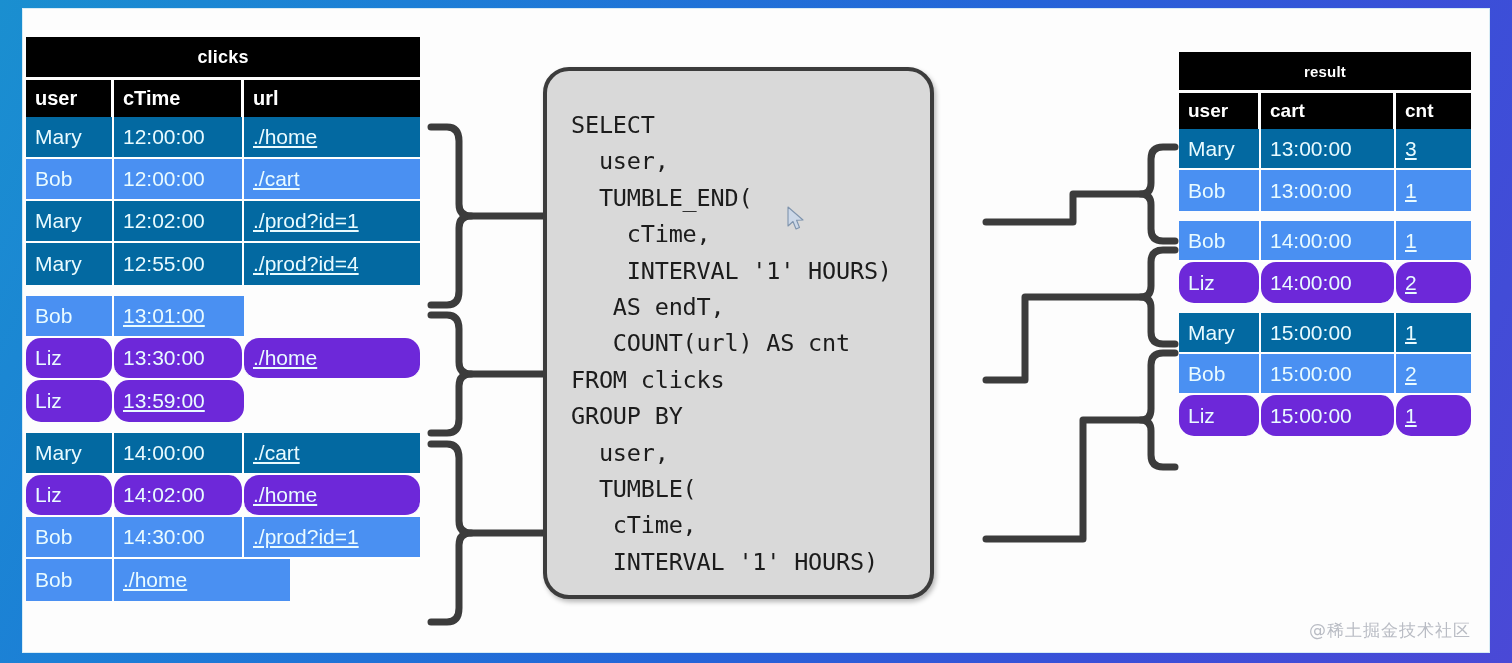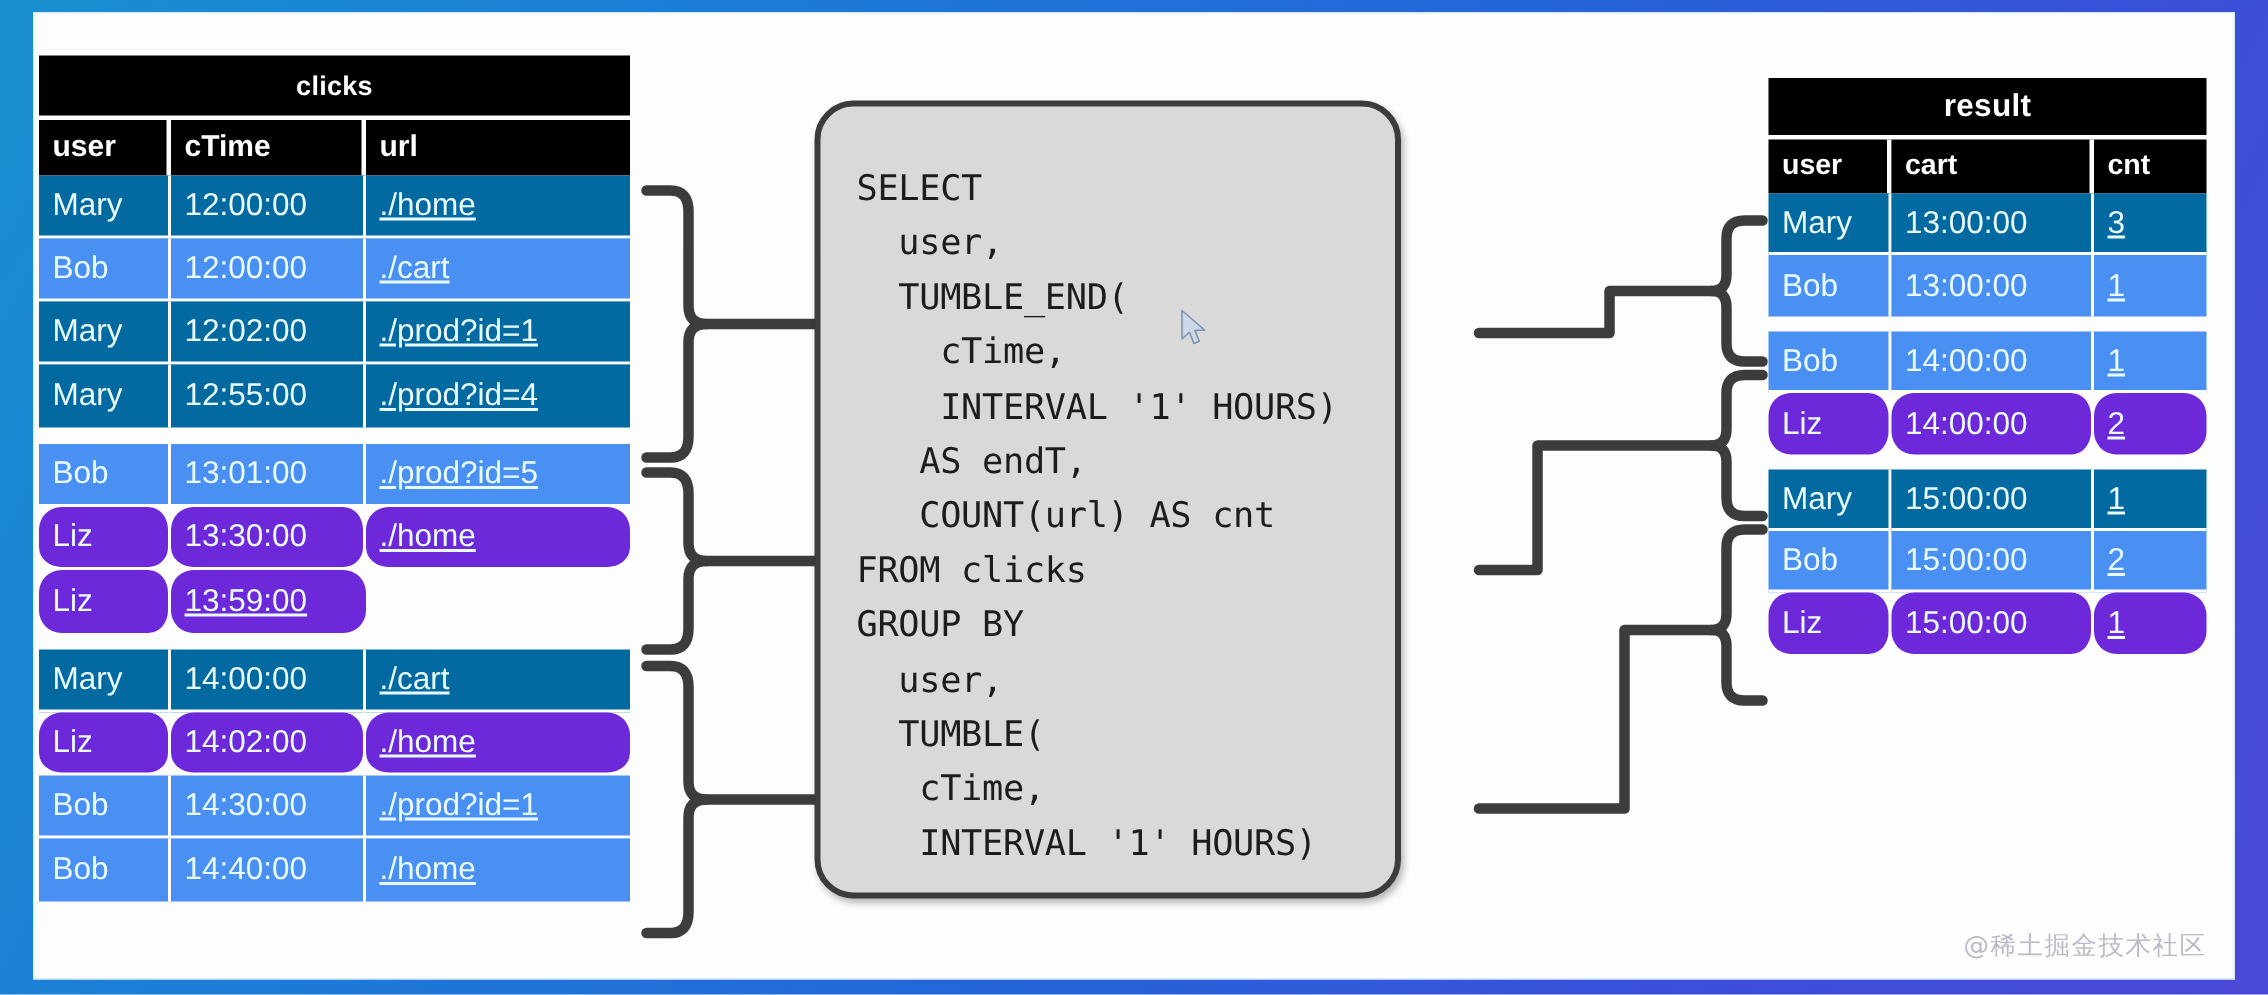--- a/index.html
+++ b/index.html
@@ -80,21 +80,21 @@
   #clicks-table .hdr-row { height: 37px; margin-top: 3px; }
   #clicks-table .hdr-cell { font-size: 20px; }
   #clicks-table .row { height: 42px; }
   #clicks-table .cell { font-size: 21px; }
   .cw-user { width: 88px; }
   .cw-time { width: 130px; }
   .cw-url  { width: 176px; }
 
   
   #result-table { left: 1156px; top: 43px; width: 292px; }
-  #result-table .tbl-title { height: 38px; font-size: 21px; }
+  #result-table .tbl-title { height: 38px; font-size: 15px; }
   #result-table .hdr-row { height: 36px; margin-top: 3px; }
   #result-table .hdr-cell { font-size: 19px; }
   #result-table .row { height: 41px; }
   #result-table .cell { font-size: 21px; }
   #result-table .grp + .grp { margin-top: 10px; }
   .rw-user { width: 82px; }
   .rw-endt { width: 135px; }
   .rw-cnt  { width: 75px; }
 
   
@@ -199,21 +199,20 @@
           <div class="row">
             <div class="cell cw-user c-green">Mary</div>
             <div class="cell cw-time c-green">12:55:00</div>
             <div class="cell cw-url  c-green">./prod?id=4</div>
           </div>
         </div>
         <div class="grp">
           <div class="row">
             <div class="cell cw-user c-blue">Bob</div>
             <div class="cell cw-time c-blue">13:01:00</div>
-            <div class="cell cw-url  c-blue">./prod?id=5</div>
           </div>
           <div class="row">
             <div class="cell cw-user c-pink">Liz</div>
             <div class="cell cw-time c-pink">13:30:00</div>
             <div class="cell cw-url  c-pink">./home</div>
           </div>
           <div class="row">
             <div class="cell cw-user c-pink">Liz</div>
             <div class="cell cw-time c-pink">13:59:00</div>
           </div>
@@ -229,21 +228,20 @@
             <div class="cell cw-time c-pink">14:02:00</div>
             <div class="cell cw-url  c-pink">./home</div>
           </div>
           <div class="row">
             <div class="cell cw-user c-blue">Bob</div>
             <div class="cell cw-time c-blue">14:30:00</div>
             <div class="cell cw-url  c-blue">./prod?id=1</div>
           </div>
           <div class="row">
             <div class="cell cw-user c-blue">Bob</div>
-            <div class="cell cw-time c-blue">14:40:00</div>
             <div class="cell cw-url  c-blue">./home</div>
           </div>
         </div>
       </div>
     </div>
 
     <div id="sql-box">
       <pre id="sql-code">SELECT
   user,
   TUMBLE_END(

